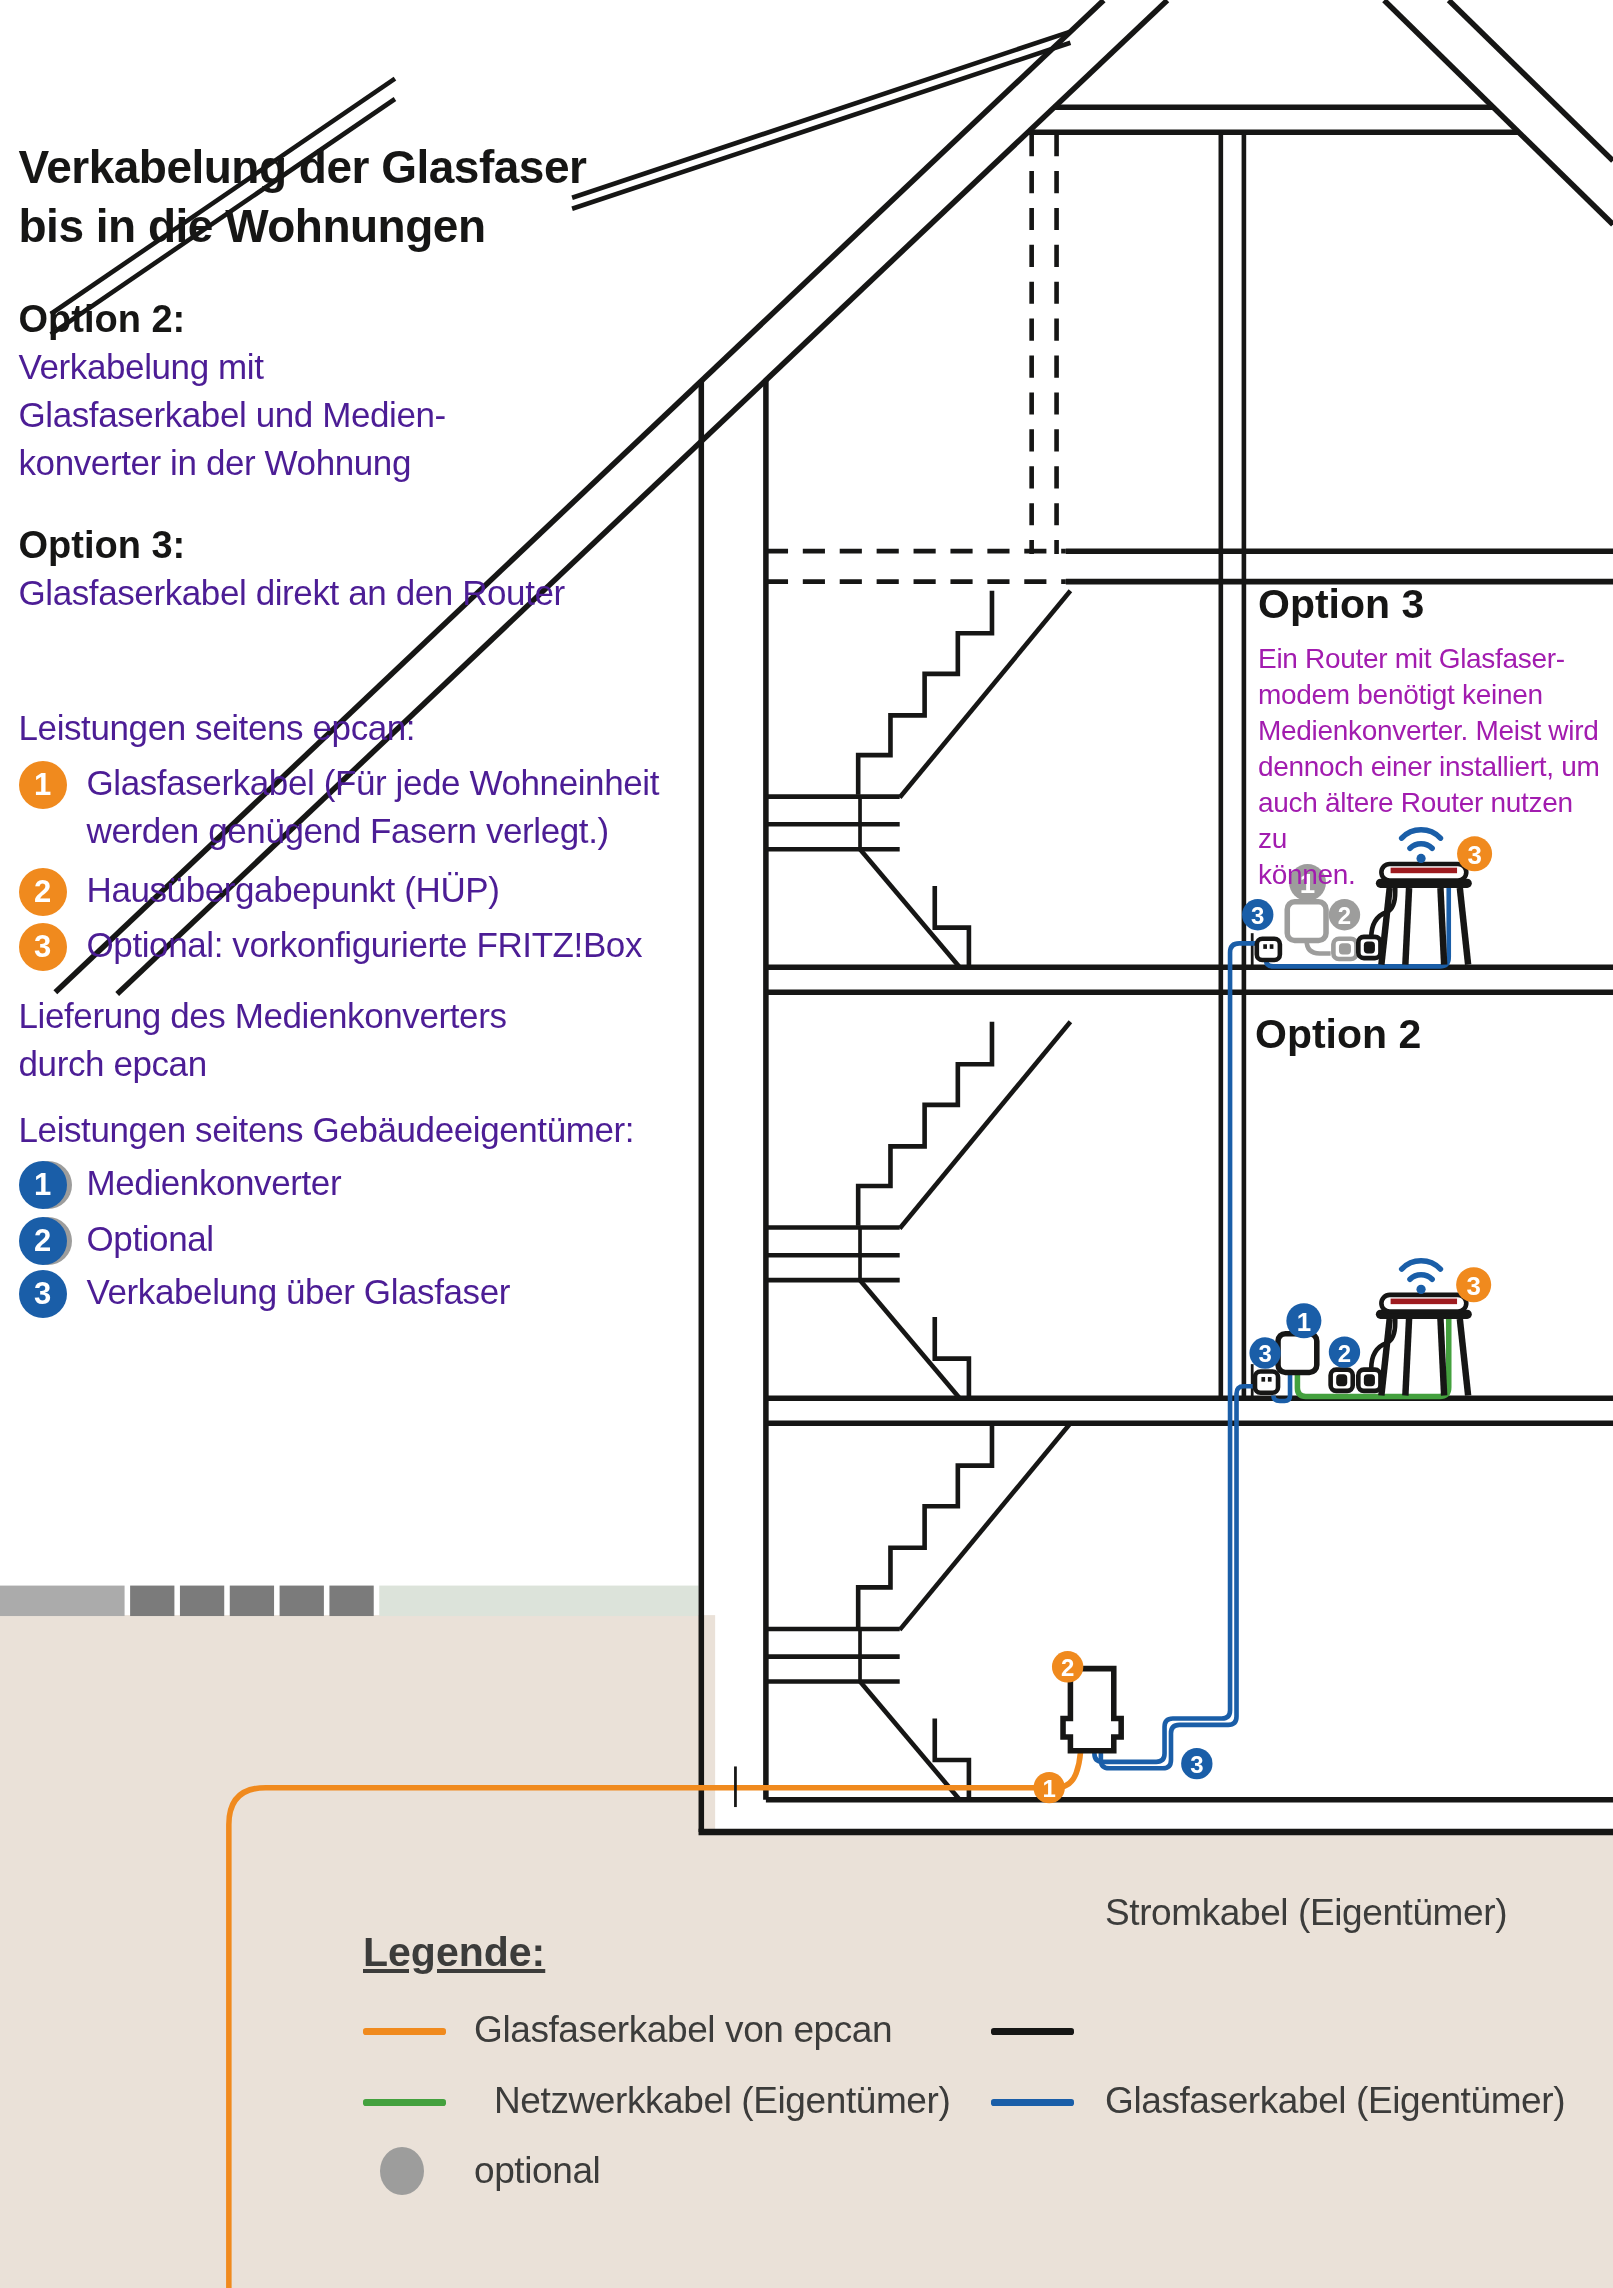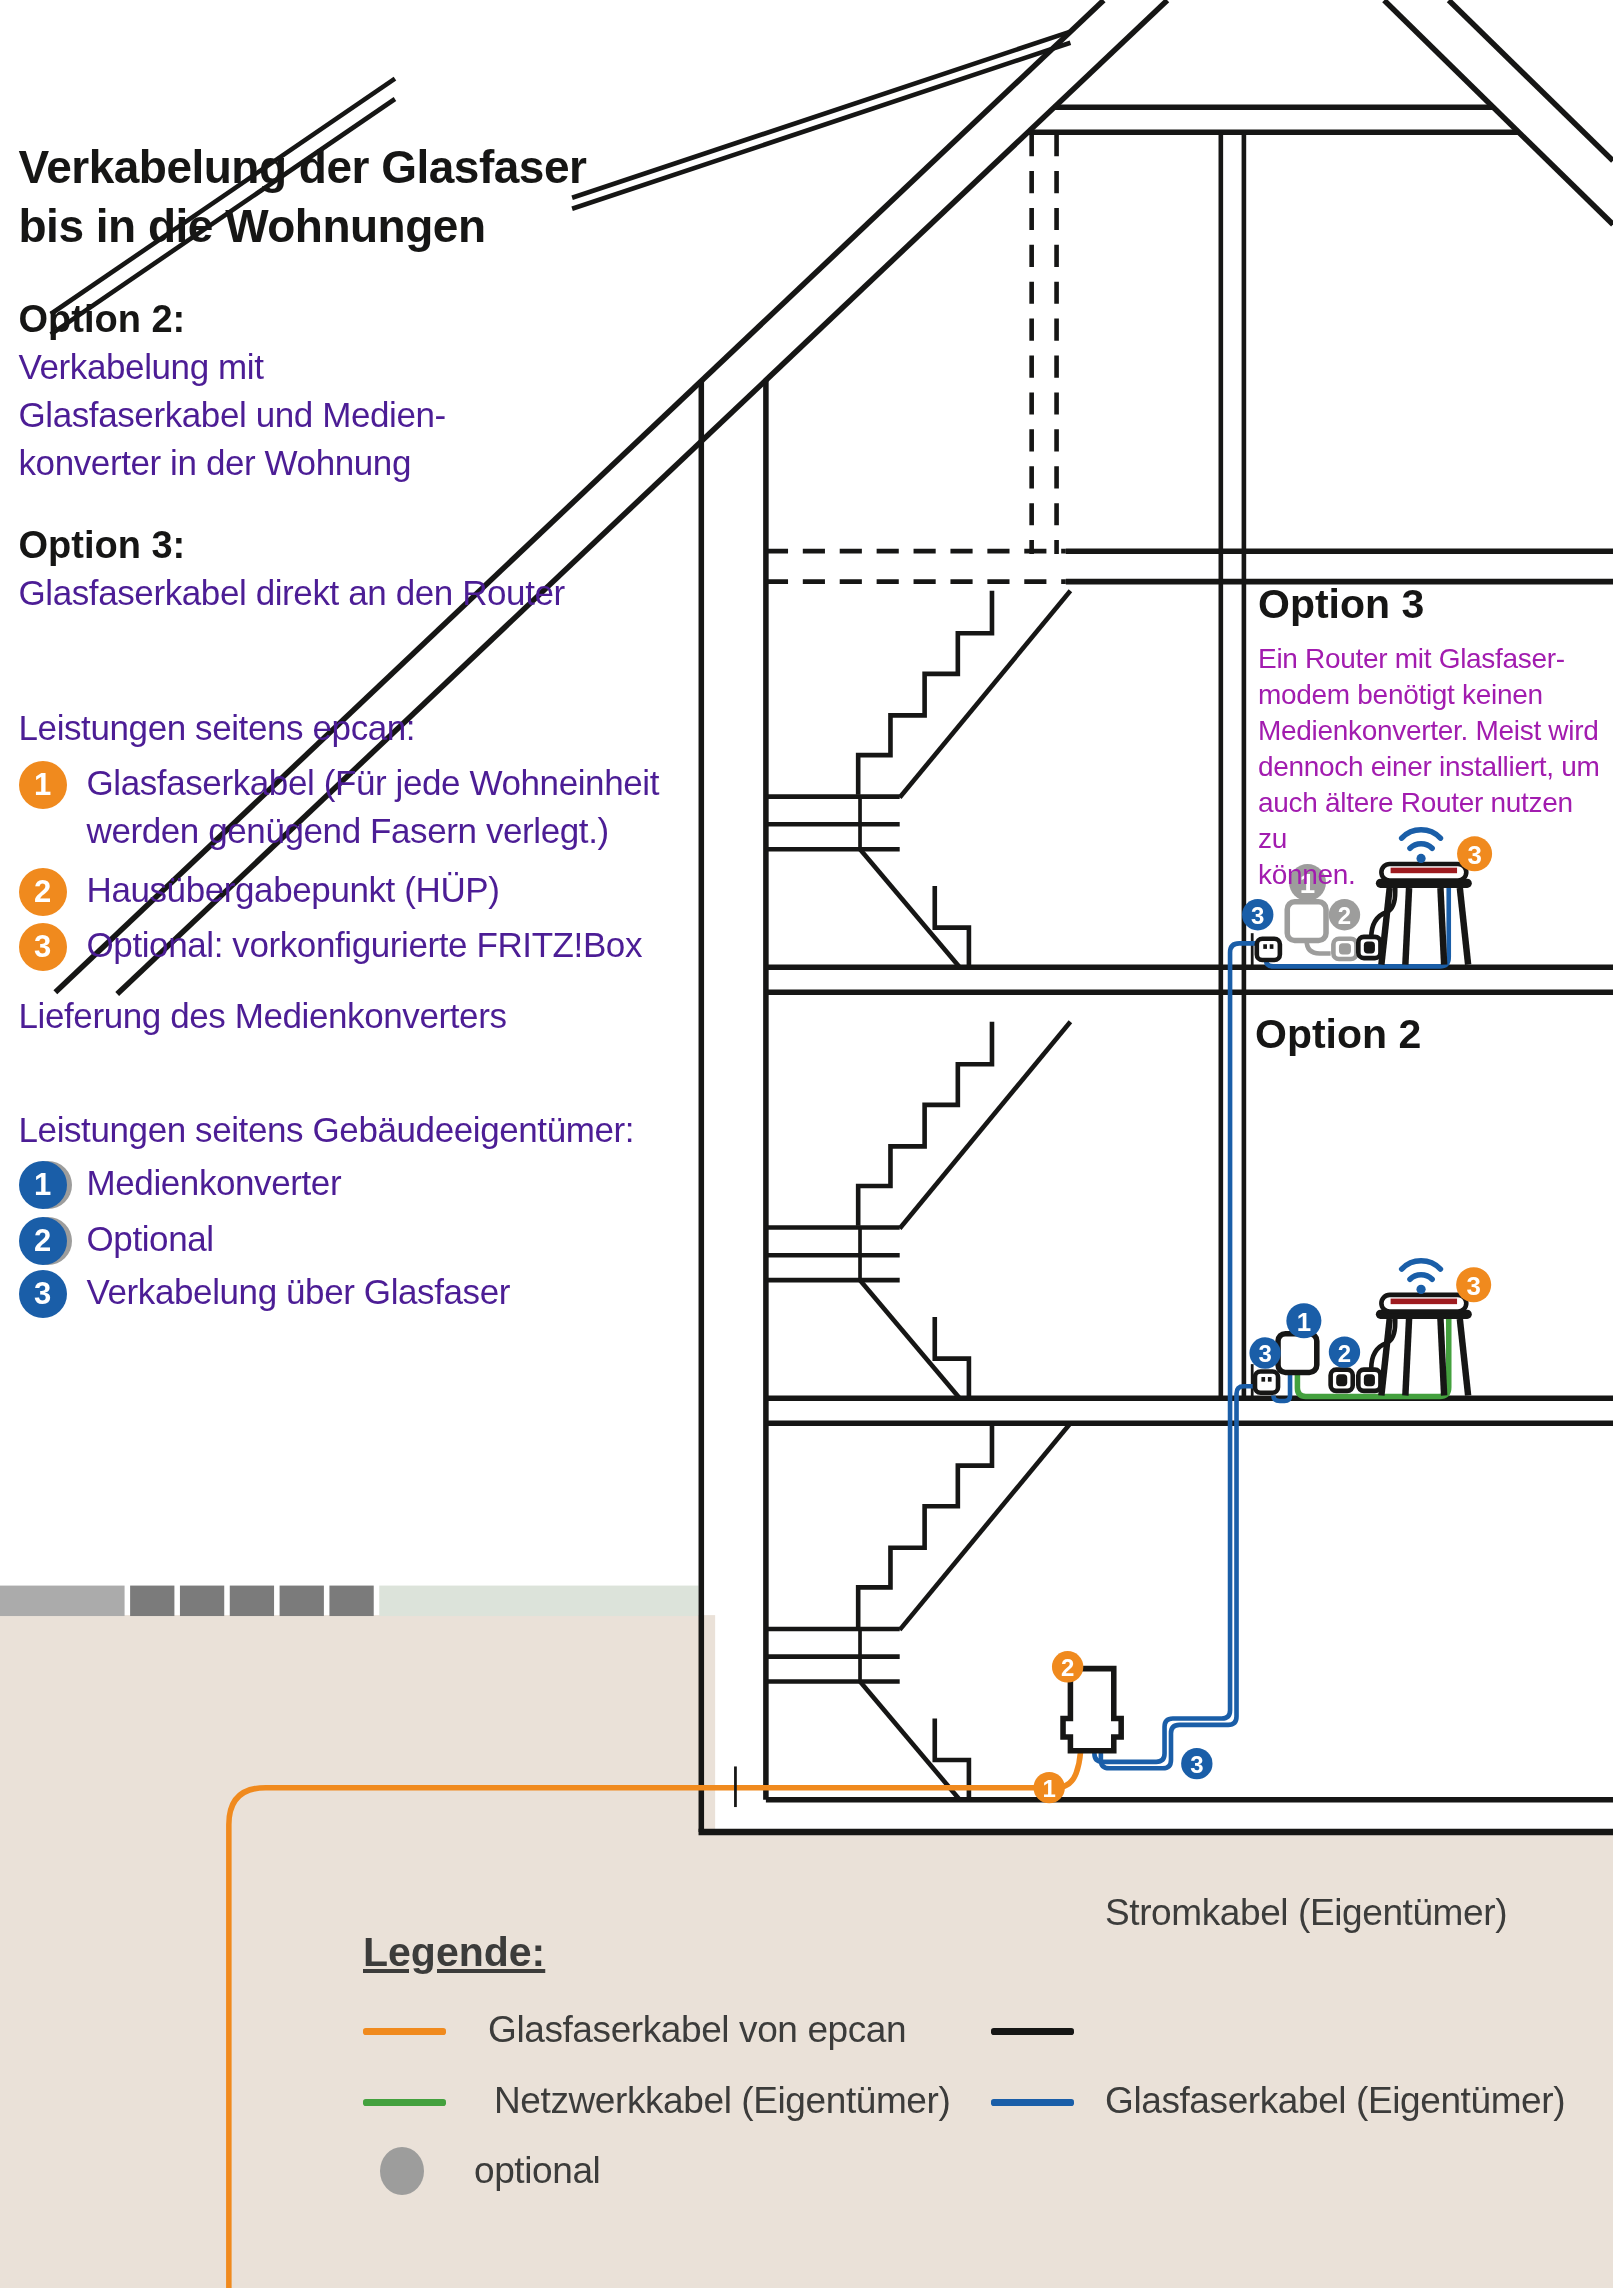--- a/index.html
+++ b/index.html
@@ -226,20 +226,21 @@
     <span class="badge orange">2</span>
     <span class="body-txt">Hausübergabepunkt (HÜP)</span>
   </div>
   <div class="list-row" style="top:921px;">
     <span class="badge orange">3</span>
     <span class="body-txt">Optional: vorkonfigurierte FRITZ!Box</span>
   </div>
 
   <div class="abs body-txt" style="left:18.5px;top:992px;">
     <div>Lieferung des Medienkonverters</div>
+    <div>durch epcan</div>
   </div>
 
   <div class="abs body-txt" style="left:18.5px;top:1106px;">Leistungen seitens Gebäudeeigentümer:</div>
 
   <div class="list-row" style="top:1159px;">
     <span class="badge-wrap">
       <span class="back"></span>
       <span class="front">1</span>
     </span>
     <span class="body-txt">Medienkonverter</span>
@@ -266,21 +267,21 @@
       <div>auch ältere Router nutzen zu</div>
       <div>können.</div>
     </div>
   </div>
 
   <div class="abs opt3box-h" style="left:1255px;top:1011px;">Option 2</div>
 
   <div class="abs legend-h" style="left:363px;top:1929px;text-decoration:underline;">Legende:</div>
 
   <div class="swatch" style="left:363px;top:2028px;background:#f08a1e;"></div>
-  <div class="abs legend-t" style="left:474px;top:2008px;margin-left:14px;">Glasfaserkabel von epcan</div>
+  <div class="abs legend-t" style="left:474px;top:2008px;">Glasfaserkabel von epcan</div>
 
   <div class="swatch" style="left:363px;top:2099px;background:#44a13e;"></div>
   <div class="abs legend-t" style="left:474px;top:2079px;margin-left:20px;">Netzwerkkabel (Eigentümer)</div>
 
   <div class="dot-optional" style="left:380px;top:2147px;"></div>
   <div class="abs legend-t" style="left:474px;top:2149px;">optional</div>
 
   <div class="swatch" style="left:991px;top:2028px;background:#161615;"></div>
   <div class="abs legend-t" style="left:1105px;top:1891px;text-align:center;">Stromkabel (Eigentümer)</div>
 

